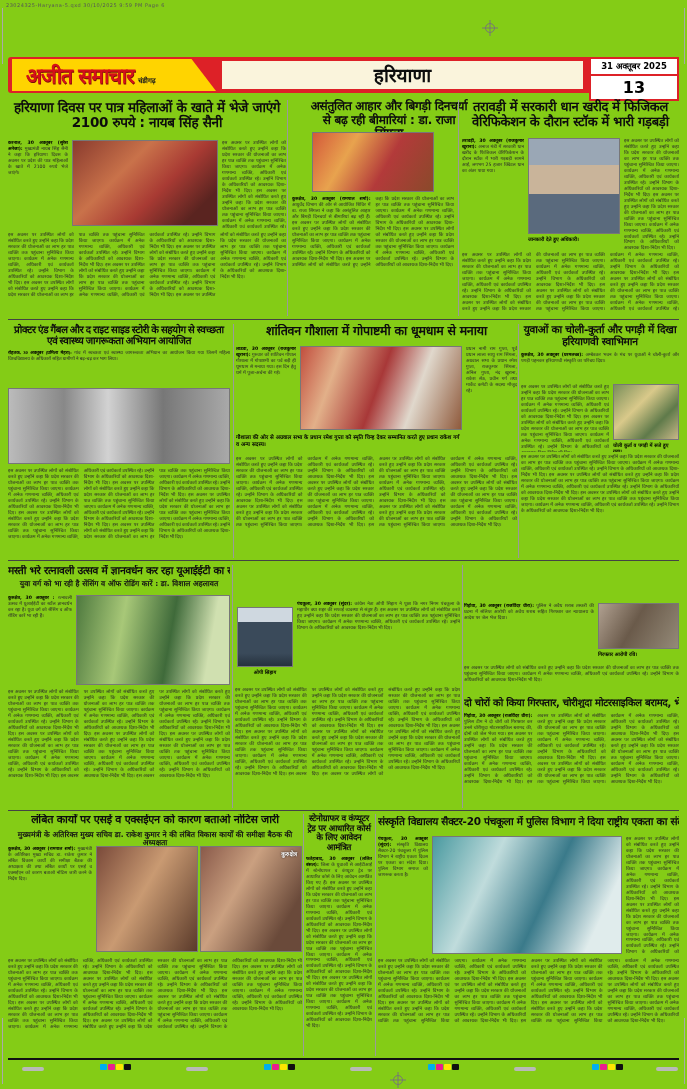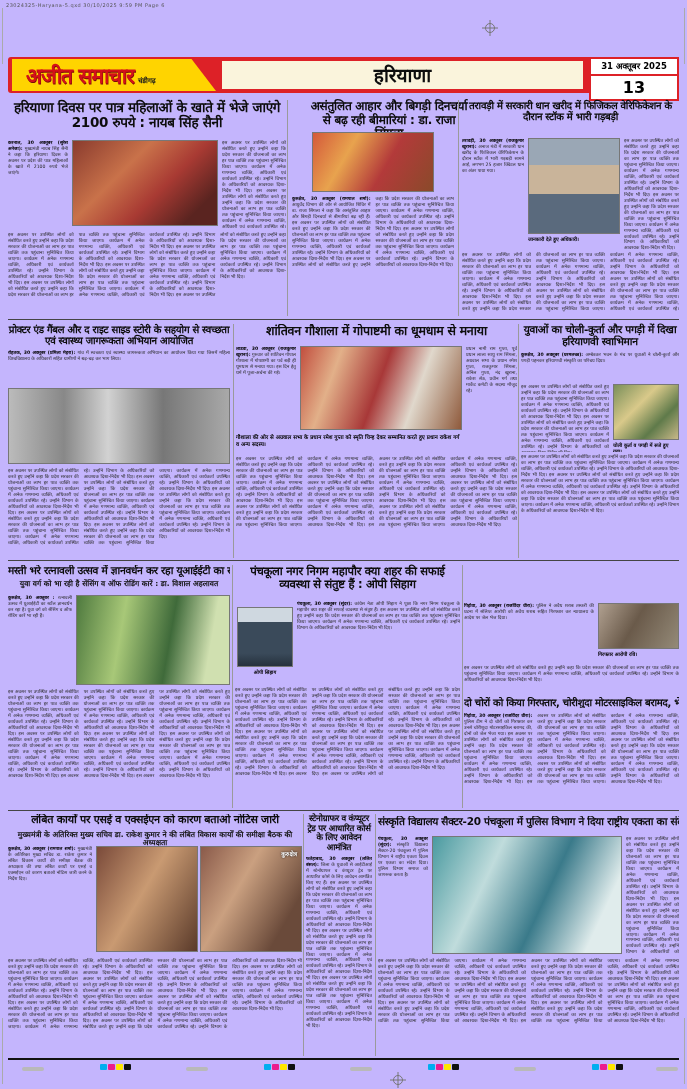--- a/index.html
+++ b/index.html
@@ -1,16 +1,16 @@
 <!DOCTYPE html>
 <html><head>
 <meta charset="utf-8">
 <style>
   html,body{margin:0;padding:0;background:#e8e8e8;}
-  .page{position:relative;width:687px;height:1089px;background:#c4b5fd;margin:0 auto;
+  .page{position:relative;width:687px;height:1089px;background:#84cc16;margin:0 auto;
         font-family:"DejaVu Sans",sans-serif;overflow:hidden;color:#111;}
   .abs{position:absolute;}
   .headline{font-weight:bold;color:#0d0d0d;text-align:center;line-height:1.14;letter-spacing:-0.3px;margin:0;}
   .nowrap{white-space:nowrap;overflow:hidden;}
   .subhead{font-weight:bold;color:#141414;text-align:center;line-height:1.1;margin:0;}
   .body-text{font-size:4.6px;line-height:1.3;color:#2a2a2a;text-align:justify;overflow:hidden;}
   .body-text b{color:#000;}
   .cols-2{column-count:2;column-gap:5px;}
   .cols-3{column-count:3;column-gap:5px;}
   .cols-4{column-count:4;column-gap:5px;}
@@ -95,37 +95,37 @@
     <div class="ph" style="left:20px;top:32px;width:122px;height:60px;background:linear-gradient(120deg,#d4593a,#e8a34e 30%,#b33a3a 60%,#8a4a2a);"></div>
     <div class="body-text cols-2 abs" style="left:0;top:96px;width:162px;height:118px;">
       <b>कुरुक्षेत्र, 30 अक्तूबर (रामपाल शर्मा):</b> <span>आयुर्वेद विभाग की ओर से आयोजित शिविर में डा. राजा सिंगला ने कहा कि असंतुलित आहार और बिगड़ी दिनचर्या से बीमारियां बढ़ रही हैं।</span>
       <span>इस अवसर पर उपस्थित लोगों को संबोधित करते हुए उन्होंने कहा कि प्रदेश सरकार की योजनाओं का लाभ हर पात्र व्यक्ति तक पहुंचाना सुनिश्चित किया जाएगा। कार्यक्रम में अनेक गणमान्य व्यक्ति, अधिकारी एवं कार्यकर्ता उपस्थित रहे। उन्होंने विभाग के अधिकारियों को आवश्यक दिशा-निर्देश भी दिए। इस अवसर पर उपस्थित लोगों को संबोधित करते हुए उन्होंने कहा कि प्रदेश सरकार की योजनाओं का लाभ हर पात्र व्यक्ति तक पहुंचाना सुनिश्चित किया जाएगा। कार्यक्रम में अनेक गणमान्य व्यक्ति, अधिकारी एवं कार्यकर्ता उपस्थित रहे। उन्होंने विभाग के अधिकारियों को आवश्यक दिशा-निर्देश भी दिए। इस अवसर पर उपस्थित लोगों को संबोधित करते हुए उन्होंने कहा कि प्रदेश सरकार की योजनाओं का लाभ हर पात्र व्यक्ति तक पहुंचाना सुनिश्चित किया जाएगा। कार्यक्रम में अनेक गणमान्य व्यक्ति, अधिकारी एवं कार्यकर्ता उपस्थित रहे। उन्होंने विभाग के अधिकारियों को आवश्यक दिशा-निर्देश भी दिए।</span>
     </div>
   </section>
 
   <div class="vline" style="left:458px;top:100px;height:216px;"></div>
 
   <section class="abs" style="left:462px;top:100px;width:217px;height:216px;">
-    <h2 class="headline abs" style="left:0;top:0;width:217px;font-size:10px;">तरावड़ी में सरकारी धान खरीद में फिजिकल वेरिफिकेशन के दौरान स्टॉक में भारी गड़बड़ी</h2>
+    <h2 class="headline abs" style="left:0;top:0;width:217px;font-size:13px;">तरावड़ी में सरकारी धान खरीद में फिजिकल वेरिफिकेशन के दौरान स्टॉक में भारी गड़बड़ी</h2>
     <div class="body-text abs" style="left:0;top:38px;width:62px;height:100px;">
       <b>तरावड़ी, 30 अक्तूबर (राजकुमार खुराना):</b> <span>अनाज मंडी में सरकारी धान खरीद के फिजिकल वेरिफिकेशन के दौरान स्टॉक में भारी गड़बड़ी सामने आई, लगभग 25 हजार क्विंटल धान का अंतर पाया गया।</span>
     </div>
     <div class="ph" style="left:66px;top:38px;width:92px;height:96px;background:linear-gradient(180deg,#9aa7b5 0 28%,#c9b49a 28% 58%,#5a6a7d 58%);"></div>
     <div class="caption abs" style="left:66px;top:136px;width:92px;height:12px;">जानकारी देते हुए अधिकारी।</div>
     <div class="body-text abs" style="left:162px;top:38px;width:55px;height:112px;">
       <span>इस अवसर पर उपस्थित लोगों को संबोधित करते हुए उन्होंने कहा कि प्रदेश सरकार की योजनाओं का लाभ हर पात्र व्यक्ति तक पहुंचाना सुनिश्चित किया जाएगा। कार्यक्रम में अनेक गणमान्य व्यक्ति, अधिकारी एवं कार्यकर्ता उपस्थित रहे। उन्होंने विभाग के अधिकारियों को आवश्यक दिशा-निर्देश भी दिए। इस अवसर पर उपस्थित लोगों को संबोधित करते हुए उन्होंने कहा कि प्रदेश सरकार की योजनाओं का लाभ हर पात्र व्यक्ति तक पहुंचाना सुनिश्चित किया जाएगा। कार्यक्रम में अनेक गणमान्य व्यक्ति, अधिकारी एवं कार्यकर्ता उपस्थित रहे। उन्होंने विभाग के अधिकारियों को आवश्यक दिशा-निर्देश भी दिए।</span>
     </div>
     <div class="body-text cols-3 abs" style="left:0;top:152px;width:217px;height:62px;">
       <span>इस अवसर पर उपस्थित लोगों को संबोधित करते हुए उन्होंने कहा कि प्रदेश सरकार की योजनाओं का लाभ हर पात्र व्यक्ति तक पहुंचाना सुनिश्चित किया जाएगा। कार्यक्रम में अनेक गणमान्य व्यक्ति, अधिकारी एवं कार्यकर्ता उपस्थित रहे। उन्होंने विभाग के अधिकारियों को आवश्यक दिशा-निर्देश भी दिए। इस अवसर पर उपस्थित लोगों को संबोधित करते हुए उन्होंने कहा कि प्रदेश सरकार की योजनाओं का लाभ हर पात्र व्यक्ति तक पहुंचाना सुनिश्चित किया जाएगा। कार्यक्रम में अनेक गणमान्य व्यक्ति, अधिकारी एवं कार्यकर्ता उपस्थित रहे। उन्होंने विभाग के अधिकारियों को आवश्यक दिशा-निर्देश भी दिए। इस अवसर पर उपस्थित लोगों को संबोधित करते हुए उन्होंने कहा कि प्रदेश सरकार की योजनाओं का लाभ हर पात्र व्यक्ति तक पहुंचाना सुनिश्चित किया जाएगा। कार्यक्रम में अनेक गणमान्य व्यक्ति, अधिकारी एवं कार्यकर्ता उपस्थित रहे। उन्होंने विभाग के अधिकारियों को आवश्यक दिशा-निर्देश भी दिए। इस अवसर पर उपस्थित लोगों को संबोधित करते हुए उन्होंने कहा कि प्रदेश सरकार की योजनाओं का लाभ हर पात्र व्यक्ति तक पहुंचाना सुनिश्चित किया जाएगा। कार्यक्रम में अनेक गणमान्य व्यक्ति, अधिकारी एवं कार्यकर्ता उपस्थित रहे। उन्होंने विभाग के अधिकारियों को आवश्यक दिशा-निर्देश भी दिए।</span>
     </div>
   </section>
 
   <div class="hline" style="left:8px;top:319px;width:671px;"></div>
 
-  <section class="abs" style="left:8px;top:324px;width:222px;height:234px;">
+  <section class="abs" style="left:8px;top:324px;width:222px;height:234px;font-family:Liberation Serif, serif;">
     <h2 class="headline abs" style="left:0;top:0;width:222px;font-size:10px;">प्रोक्टर एंड गैंबल और द राइट साइड स्टोरी के सहयोग से स्वच्छता एवं स्वास्थ्य जागरूकता अभियान आयोजित</h2>
     <div class="body-text abs" style="left:0;top:26px;width:222px;height:36px;">
       <b>रोहतक, 30 अक्तूबर (प्रमिला मेहरा):</b> <span>गांव में स्वच्छता एवं स्वास्थ्य जागरूकता अभियान का आयोजन किया गया जिसमें महिला विश्वविद्यालय के अधिकारों सहित ग्रामीणों ने बढ़-चढ़ कर भाग लिया।</span>
     </div>
     <div class="ph" style="left:0;top:64px;width:222px;height:76px;background:linear-gradient(90deg,#bbb,#888 25%,#d2d2d2 45%,#777 70%,#a9a9a9);filter:grayscale(1);"></div>
     <div class="body-text cols-3 abs" style="left:0;top:144px;width:222px;height:88px;">
       <span>इस अवसर पर उपस्थित लोगों को संबोधित करते हुए उन्होंने कहा कि प्रदेश सरकार की योजनाओं का लाभ हर पात्र व्यक्ति तक पहुंचाना सुनिश्चित किया जाएगा। कार्यक्रम में अनेक गणमान्य व्यक्ति, अधिकारी एवं कार्यकर्ता उपस्थित रहे। उन्होंने विभाग के अधिकारियों को आवश्यक दिशा-निर्देश भी दिए। इस अवसर पर उपस्थित लोगों को संबोधित करते हुए उन्होंने कहा कि प्रदेश सरकार की योजनाओं का लाभ हर पात्र व्यक्ति तक पहुंचाना सुनिश्चित किया जाएगा। कार्यक्रम में अनेक गणमान्य व्यक्ति, अधिकारी एवं कार्यकर्ता उपस्थित रहे। उन्होंने विभाग के अधिकारियों को आवश्यक दिशा-निर्देश भी दिए। इस अवसर पर उपस्थित लोगों को संबोधित करते हुए उन्होंने कहा कि प्रदेश सरकार की योजनाओं का लाभ हर पात्र व्यक्ति तक पहुंचाना सुनिश्चित किया जाएगा। कार्यक्रम में अनेक गणमान्य व्यक्ति, अधिकारी एवं कार्यकर्ता उपस्थित रहे। उन्होंने विभाग के अधिकारियों को आवश्यक दिशा-निर्देश भी दिए। इस अवसर पर उपस्थित लोगों को संबोधित करते हुए उन्होंने कहा कि प्रदेश सरकार की योजनाओं का लाभ हर पात्र व्यक्ति तक पहुंचाना सुनिश्चित किया जाएगा। कार्यक्रम में अनेक गणमान्य व्यक्ति, अधिकारी एवं कार्यकर्ता उपस्थित रहे। उन्होंने विभाग के अधिकारियों को आवश्यक दिशा-निर्देश भी दिए। इस अवसर पर उपस्थित लोगों को संबोधित करते हुए उन्होंने कहा कि प्रदेश सरकार की योजनाओं का लाभ हर पात्र व्यक्ति तक पहुंचाना सुनिश्चित किया जाएगा। कार्यक्रम में अनेक गणमान्य व्यक्ति, अधिकारी एवं कार्यकर्ता उपस्थित रहे। उन्होंने विभाग के अधिकारियों को आवश्यक दिशा-निर्देश भी दिए।</span>
     </div>
   </section>
 
@@ -173,21 +173,20 @@
     </div>
     <div class="ph" style="left:68px;top:30px;width:154px;height:90px;background:linear-gradient(100deg,#4f7a3f,#a8c878 30%,#3f6a3a 60%,#d0e0b0 85%);"></div>
     <div class="body-text cols-3 abs" style="left:0;top:124px;width:222px;height:118px;">
       <span>इस अवसर पर उपस्थित लोगों को संबोधित करते हुए उन्होंने कहा कि प्रदेश सरकार की योजनाओं का लाभ हर पात्र व्यक्ति तक पहुंचाना सुनिश्चित किया जाएगा। कार्यक्रम में अनेक गणमान्य व्यक्ति, अधिकारी एवं कार्यकर्ता उपस्थित रहे। उन्होंने विभाग के अधिकारियों को आवश्यक दिशा-निर्देश भी दिए। इस अवसर पर उपस्थित लोगों को संबोधित करते हुए उन्होंने कहा कि प्रदेश सरकार की योजनाओं का लाभ हर पात्र व्यक्ति तक पहुंचाना सुनिश्चित किया जाएगा। कार्यक्रम में अनेक गणमान्य व्यक्ति, अधिकारी एवं कार्यकर्ता उपस्थित रहे। उन्होंने विभाग के अधिकारियों को आवश्यक दिशा-निर्देश भी दिए। इस अवसर पर उपस्थित लोगों को संबोधित करते हुए उन्होंने कहा कि प्रदेश सरकार की योजनाओं का लाभ हर पात्र व्यक्ति तक पहुंचाना सुनिश्चित किया जाएगा। कार्यक्रम में अनेक गणमान्य व्यक्ति, अधिकारी एवं कार्यकर्ता उपस्थित रहे। उन्होंने विभाग के अधिकारियों को आवश्यक दिशा-निर्देश भी दिए। इस अवसर पर उपस्थित लोगों को संबोधित करते हुए उन्होंने कहा कि प्रदेश सरकार की योजनाओं का लाभ हर पात्र व्यक्ति तक पहुंचाना सुनिश्चित किया जाएगा। कार्यक्रम में अनेक गणमान्य व्यक्ति, अधिकारी एवं कार्यकर्ता उपस्थित रहे। उन्होंने विभाग के अधिकारियों को आवश्यक दिशा-निर्देश भी दिए। इस अवसर पर उपस्थित लोगों को संबोधित करते हुए उन्होंने कहा कि प्रदेश सरकार की योजनाओं का लाभ हर पात्र व्यक्ति तक पहुंचाना सुनिश्चित किया जाएगा। कार्यक्रम में अनेक गणमान्य व्यक्ति, अधिकारी एवं कार्यकर्ता उपस्थित रहे। उन्होंने विभाग के अधिकारियों को आवश्यक दिशा-निर्देश भी दिए। इस अवसर पर उपस्थित लोगों को संबोधित करते हुए उन्होंने कहा कि प्रदेश सरकार की योजनाओं का लाभ हर पात्र व्यक्ति तक पहुंचाना सुनिश्चित किया जाएगा। कार्यक्रम में अनेक गणमान्य व्यक्ति, अधिकारी एवं कार्यकर्ता उपस्थित रहे। उन्होंने विभाग के अधिकारियों को आवश्यक दिशा-निर्देश भी दिए।</span>
     </div>
   </section>
 
   <div class="vline" style="left:232px;top:565px;height:243px;"></div>
 
   <section class="abs" style="left:235px;top:565px;width:225px;height:243px;">
-    <h2 class="headline abs" style="left:0;top:0;width:225px;font-size:11.5px;">पंचकूला नगर निगम महापौर क्या शहर की सफाई व्यवस्था से संतुष्ट हैं : ओपी सिहाग</h2>
     <div class="ph" style="left:2px;top:42px;width:56px;height:60px;background:linear-gradient(180deg,#cfd8e0 0 24%,#3a4a5a 24% 78%,#26313d);"></div>
     <div class="caption abs" style="left:2px;top:104px;width:56px;height:10px;text-align:center;">ओपी सिहाग</div>
     <div class="body-text abs" style="left:62px;top:36px;width:163px;height:82px;">
       <b>पंचकूला, 30 अक्तूबर (सुंदर):</b> <span>कांग्रेस नेता ओपी सिहाग ने पूछा कि नगर निगम पंचकूला के महापौर क्या शहर की सफाई व्यवस्था से संतुष्ट हैं।</span>
       <span>इस अवसर पर उपस्थित लोगों को संबोधित करते हुए उन्होंने कहा कि प्रदेश सरकार की योजनाओं का लाभ हर पात्र व्यक्ति तक पहुंचाना सुनिश्चित किया जाएगा। कार्यक्रम में अनेक गणमान्य व्यक्ति, अधिकारी एवं कार्यकर्ता उपस्थित रहे। उन्होंने विभाग के अधिकारियों को आवश्यक दिशा-निर्देश भी दिए।</span>
     </div>
     <div class="body-text cols-3 abs" style="left:0;top:122px;width:225px;height:118px;">
       <span>इस अवसर पर उपस्थित लोगों को संबोधित करते हुए उन्होंने कहा कि प्रदेश सरकार की योजनाओं का लाभ हर पात्र व्यक्ति तक पहुंचाना सुनिश्चित किया जाएगा। कार्यक्रम में अनेक गणमान्य व्यक्ति, अधिकारी एवं कार्यकर्ता उपस्थित रहे। उन्होंने विभाग के अधिकारियों को आवश्यक दिशा-निर्देश भी दिए। इस अवसर पर उपस्थित लोगों को संबोधित करते हुए उन्होंने कहा कि प्रदेश सरकार की योजनाओं का लाभ हर पात्र व्यक्ति तक पहुंचाना सुनिश्चित किया जाएगा। कार्यक्रम में अनेक गणमान्य व्यक्ति, अधिकारी एवं कार्यकर्ता उपस्थित रहे। उन्होंने विभाग के अधिकारियों को आवश्यक दिशा-निर्देश भी दिए। इस अवसर पर उपस्थित लोगों को संबोधित करते हुए उन्होंने कहा कि प्रदेश सरकार की योजनाओं का लाभ हर पात्र व्यक्ति तक पहुंचाना सुनिश्चित किया जाएगा। कार्यक्रम में अनेक गणमान्य व्यक्ति, अधिकारी एवं कार्यकर्ता उपस्थित रहे। उन्होंने विभाग के अधिकारियों को आवश्यक दिशा-निर्देश भी दिए। इस अवसर पर उपस्थित लोगों को संबोधित करते हुए उन्होंने कहा कि प्रदेश सरकार की योजनाओं का लाभ हर पात्र व्यक्ति तक पहुंचाना सुनिश्चित किया जाएगा। कार्यक्रम में अनेक गणमान्य व्यक्ति, अधिकारी एवं कार्यकर्ता उपस्थित रहे। उन्होंने विभाग के अधिकारियों को आवश्यक दिशा-निर्देश भी दिए। इस अवसर पर उपस्थित लोगों को संबोधित करते हुए उन्होंने कहा कि प्रदेश सरकार की योजनाओं का लाभ हर पात्र व्यक्ति तक पहुंचाना सुनिश्चित किया जाएगा। कार्यक्रम में अनेक गणमान्य व्यक्ति, अधिकारी एवं कार्यकर्ता उपस्थित रहे। उन्होंने विभाग के अधिकारियों को आवश्यक दिशा-निर्देश भी दिए। इस अवसर पर उपस्थित लोगों को संबोधित करते हुए उन्होंने कहा कि प्रदेश सरकार की योजनाओं का लाभ हर पात्र व्यक्ति तक पहुंचाना सुनिश्चित किया जाएगा। कार्यक्रम में अनेक गणमान्य व्यक्ति, अधिकारी एवं कार्यकर्ता उपस्थित रहे। उन्होंने विभाग के अधिकारियों को आवश्यक दिशा-निर्देश भी दिए।</span>
     </div>
   </section>

